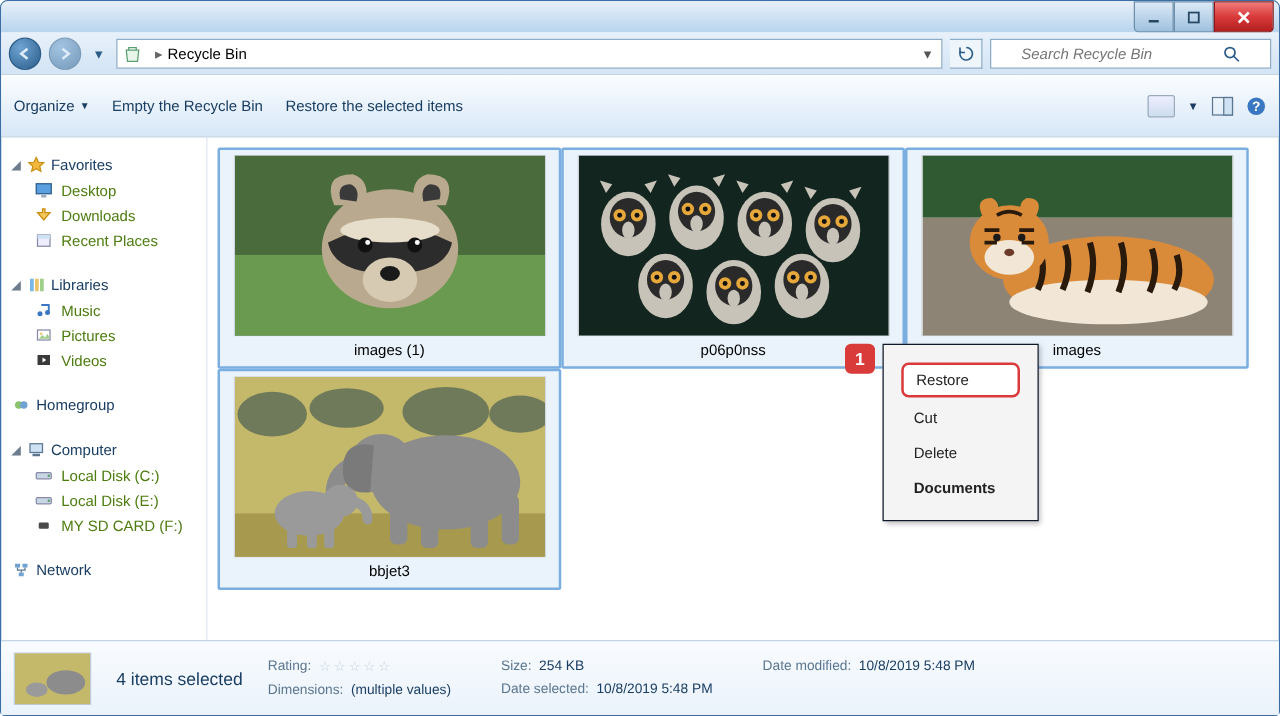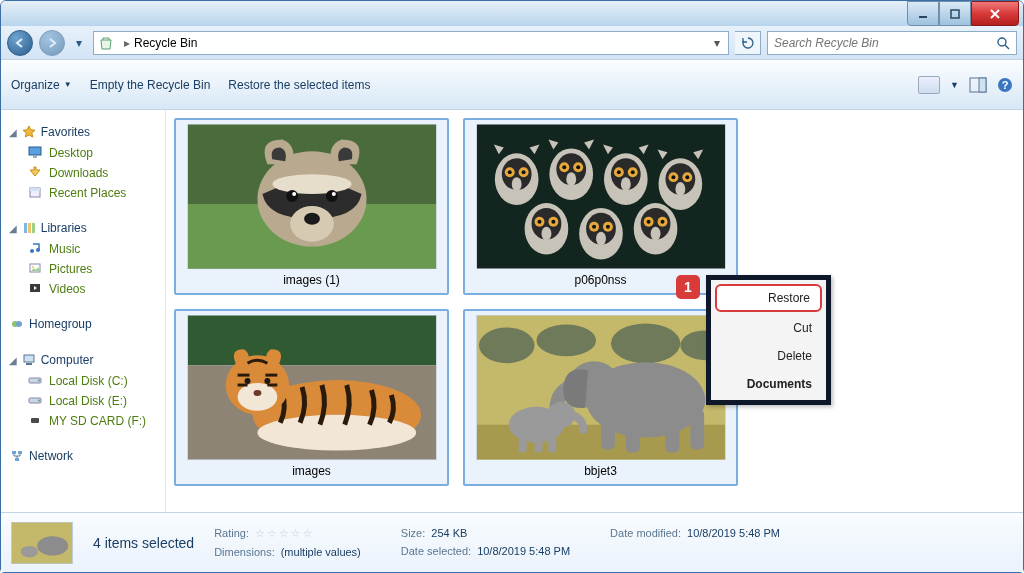--- a/index.html
+++ b/index.html
@@ -21,48 +21,48 @@
   .navbar { height: 34px; background: linear-gradient(#e8f1fa,#d3e4f5); display:flex; align-items:center; gap:6px; padding:0 6px; border-bottom:1px solid #c1d4e6; }
   .navbtn { width:26px; height:26px; border-radius:50%; background: radial-gradient(circle at 35% 30%, #6fa4d2, #2a5c89); border:1px solid #2a5c89; display:flex; align-items:center; justify-content:center; color:#e0eefb; }
   .navbtn.fwd { opacity:.55; }
   .nav-drop { width:16px; display:flex; align-items:center; justify-content:center; color:#2a5c89; }
   .addr { flex:1; height:24px; background:#fff; border:1px solid #8dacc7; display:flex; align-items:center; padding:0 4px; }
   .addr .rbicon { width:16px; height:16px; margin-right:6px; }
   .addr .crumb-arrow { color:#666; padding:0 4px; }
   .addr .tail { flex:1; }
   .addr .dd { color:#555; padding:0 4px; }
   .refreshbox { width:26px; height:24px; border:1px solid #8dacc7; border-left:none; background:#eef5fb; display:flex; align-items:center; justify-content:center; color:#2a5c89; }
-  .search { width:250px; height:24px; background:#fff; border:1px solid #8dacc7; display:flex; align-items:center; padding:0 6px; }
+  .search { width:225px; height:24px; background:#fff; border:1px solid #8dacc7; display:flex; align-items:center; padding:0 24px; }
   .search input { border:none; outline:none; flex:1; font-style:italic; color:#7a8a99; background:transparent; font-size:12px; }
   .search .sicon { color:#2a5c89; }
 
   
   .cmdbar { height:50px; background: linear-gradient(#fbfdff,#e9f2fb,#d7e7f6); border-bottom:1px solid #c1d4e6; display:flex; align-items:center; padding:0 10px; gap:18px; color:#1a3e63; }
   .cmd { display:flex; align-items:center; gap:4px; cursor:default; }
   .cmd .dd { font-size:8px; color:#1a3e63; }
   .cmdbar .spacer { flex:1; }
   .cmdbar .rightctrls { display:flex; align-items:center; gap:10px; }
   .viewglyph { width:22px; height:18px; background:linear-gradient(#eef,#cde); border:1px solid #9ab; border-radius:2px; }
 
   
   .body { flex:1; display:flex; min-height:0; }
   .sidebar { width:165px; border-right:1px solid #e1e8ef; padding:12px 4px 4px 4px; }
   .sgroup { margin-bottom:16px; }
   .shdr { display:flex; align-items:center; gap:4px; color:#1a3e63; padding:2px 4px; }
   .sitem { display:flex; align-items:flex-end; gap:6px; padding:2px 4px 2px 22px; color:#4d7c0f; }
   .ico { width:16px; height:16px; display:flex; align-items:center; justify-content:center; flex:none; }
   .tri { color:#6c7d8e; font-size:10px; }
 
-  .content { flex:1; padding:8px; display:flex; flex-wrap:wrap; align-content:flex-start; gap:14px; overflow:auto; position:relative;text-align:right; }
+  .content { flex:1; padding:8px; display:flex; flex-wrap:wrap; align-content:flex-start; gap:0; overflow:auto; position:relative; }
   .thumb { width:275px; border:2px solid #7aaee0; background:#eaf3fc; border-radius:2px; padding:4px; display:flex; flex-direction:column; align-items:center; }
   .thumb .imgbox { width:250px; height:145px; background:#fff; border:1px solid #cfd8e0; display:flex; align-items:center; justify-content:center; }
   .thumb .cap { padding:4px 0 2px 0; }
 
   
-  .ctx { position:absolute; background:#f4f4f4; border:5px solid #0f172a; box-shadow:2px 2px 4px rgba(0,0,0,.25); width:125px; padding:2px; z-index:10; top:165px; left:540px; }
+  .ctx { position:absolute; background:#f4f4f4; border:1px solid #0f172a; box-shadow:2px 2px 4px rgba(0,0,0,.25); width:125px; padding:12px; z-index:10; top:165px; left:540px; }
   .ctx-item { padding:7px 12px; color:#222; }
   .ctx-item.bold { font-weight:bold; }
   .ctx-item.hl { border:2px solid #d93a3a; border-radius:6px; padding:5px 10px; margin:2px; background:#fff; }
   .callout-badge { position:absolute; width:24px; height:24px; background:#d93a3a; border-radius:5px; color:#fff; font-weight:bold; display:flex; align-items:center; justify-content:center; font-size:14px; top:165px; left:510px; z-index:11; }
 
   
   .details { height:60px; border-top:1px solid #c1d4e6; background:linear-gradient(#f9fcff,#eaf2fb); display:flex; align-items:center; padding:4px 10px; gap:20px; color:#1a3e63; }
   .previewbox { width:62px; height:42px; border:1px solid #bcd; background:#fff; display:flex; align-items:center; justify-content:center; }
   .dcols { display:flex; gap:40px; }
   .dcol { display:flex; flex-direction:column; gap:6px; font-size:11px; }

